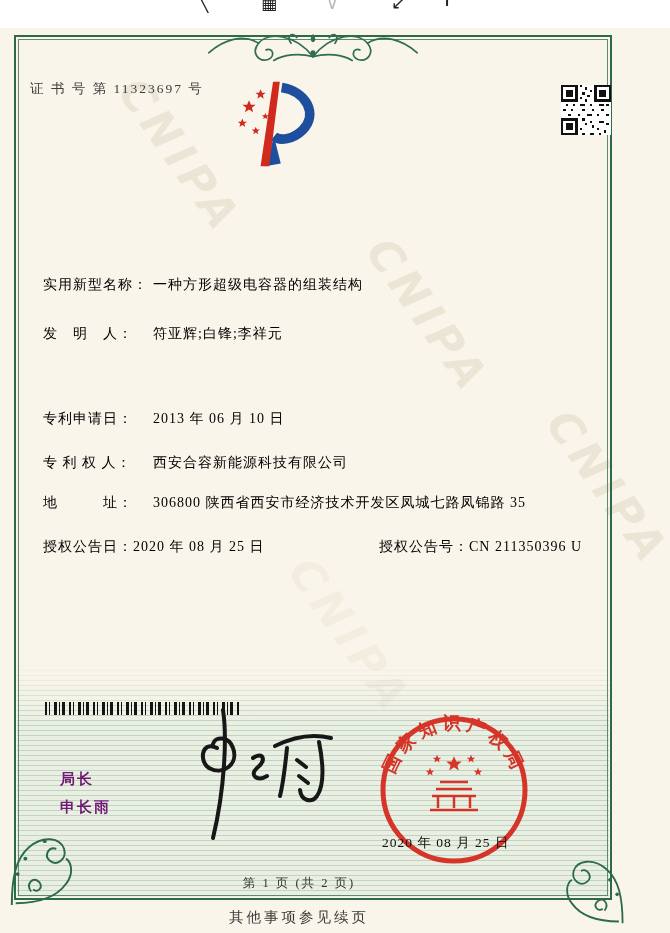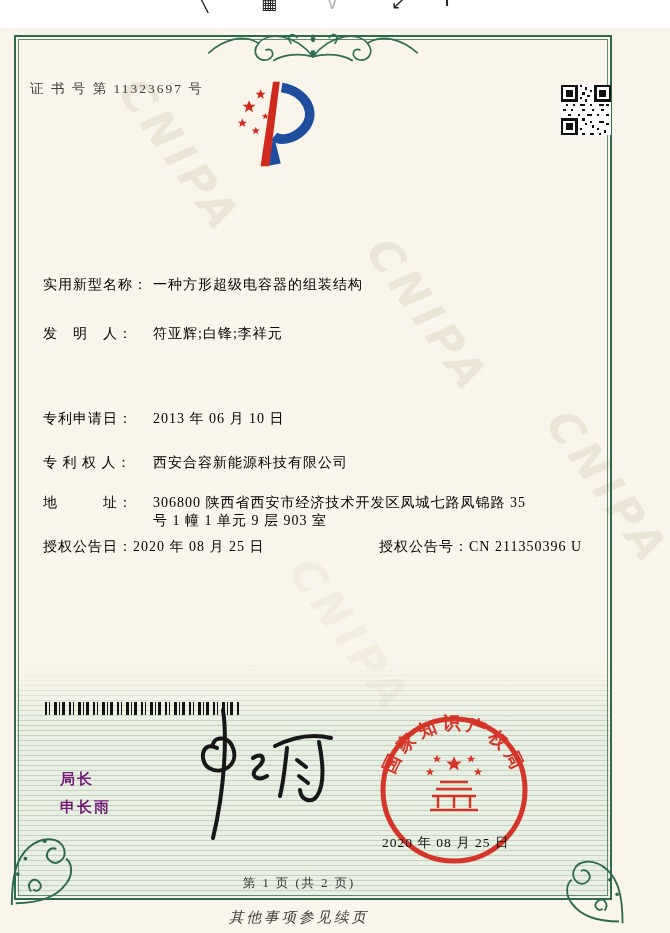--- a/index.html
+++ b/index.html
@@ -65,21 +65,21 @@
       #141414 14px 15px, transparent 15px 17px,
       #141414 17px 20px, transparent 20px 24px);
   }
   .signer{position:absolute;left:60px;z-index:3;font-family:"Liberation Sans","DejaVu Sans",sans-serif;
     font-weight:bold;font-size:15px;color:#701a75;letter-spacing:2px;}
   .signature{position:absolute;left:183px;top:668px;z-index:3;}
   .seal{position:absolute;left:374px;top:682px;z-index:3;opacity:.93;}
   .seal-date{position:absolute;left:382px;top:806px;z-index:4;font-size:13.5px;color:#101010;letter-spacing:1px;white-space:nowrap;}
   .page-no{position:absolute;left:14px;top:847px;width:570px;z-index:3;text-align:center;font-size:12.5px;color:#333;letter-spacing:2px;}
   .note{position:absolute;left:14px;top:880px;width:570px;z-index:3;text-align:center;
-    font-size:14.5px;color:#3a3a3a;letter-spacing:3px;font-style:italic;}
+    font-size:14.5px;color:#3a3a3a;letter-spacing:3px;}
   .orn{position:absolute;z-index:2;}
 </style>
 </head>
 <body>
 
 <div class="topbar">
   <span class="tbi" style="left:198px">╲</span>
   <span class="tbi" style="left:261px">▦</span>
   <span class="tbi gray" style="left:326px">∨</span>
   <span class="tbi" style="left:391px">↙</span>
@@ -213,21 +213,20 @@
     <span class="lbl">发　明　人：</span><span>符亚辉;白锋;李祥元</span>
   </div>
   <div class="row" style="top:358px">
     <span class="lbl">专利申请日：</span><span>2013 年 06 月 10 日</span>
   </div>
   <div class="row" style="top:402px">
     <span class="lbl">专 利 权 人：</span><span>西安合容新能源科技有限公司</span>
   </div>
   <div class="row" style="top:442px">
     <div><span class="lbl">地　　　址：</span><span>306800 陕西省西安市经济技术开发区凤城七路凤锦路 35</span></div>
-    <div class="addr2">号 1 幢 1 单元 9 层 903 室</div>
   </div>
   <div class="row" style="top:486px">
     <span>授权公告日：</span><span>2020 年 08 月 25 日</span>
     <span class="grant2"><span>授权公告号：</span><span>CN 211350396 U</span></span>
   </div>
 
 
   <div class="barcode"></div>
 
   <div class="signer" style="top:742px">局长</div>

